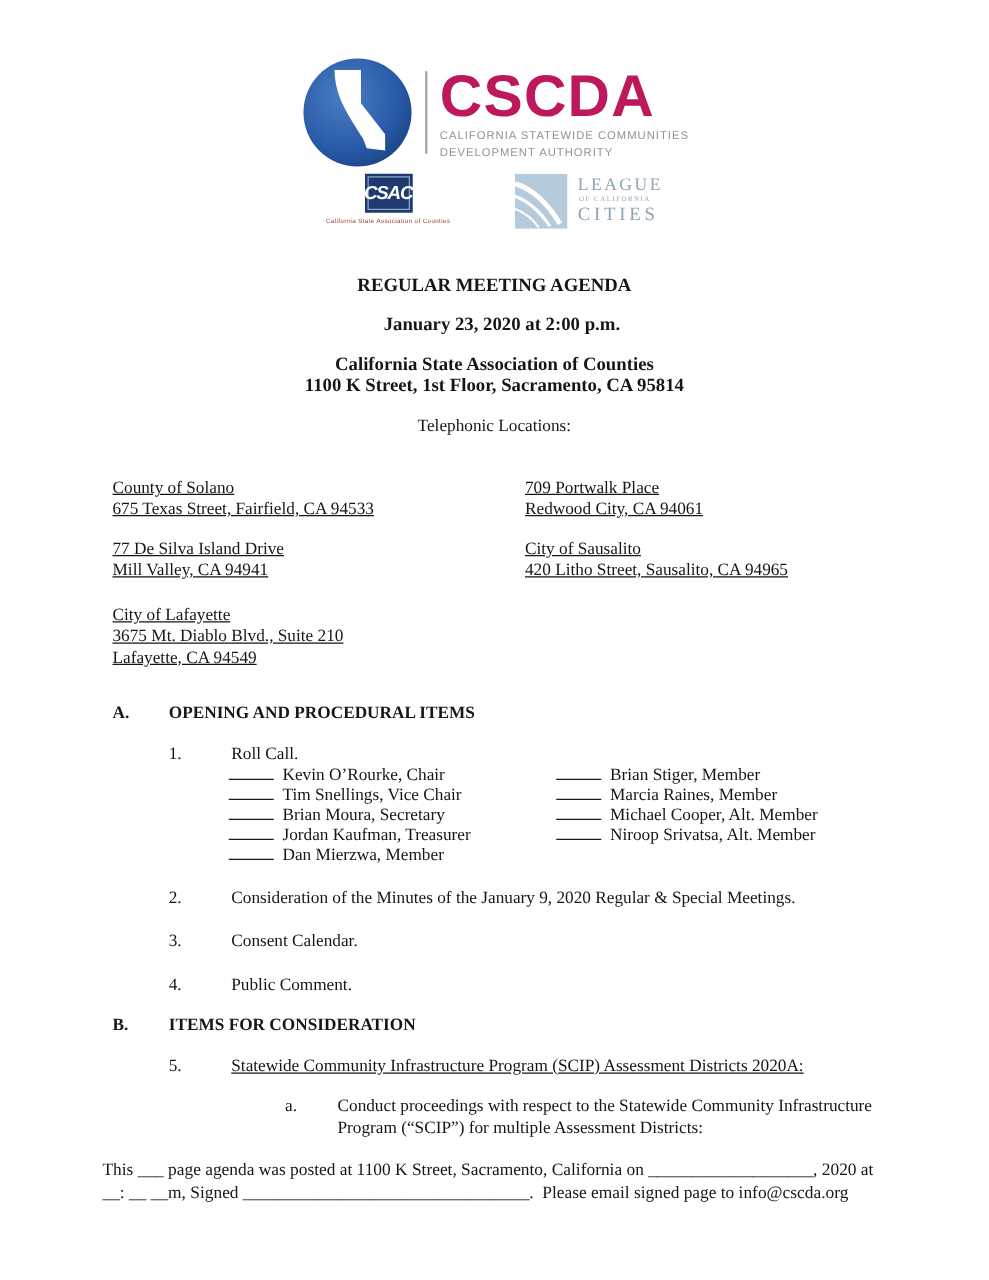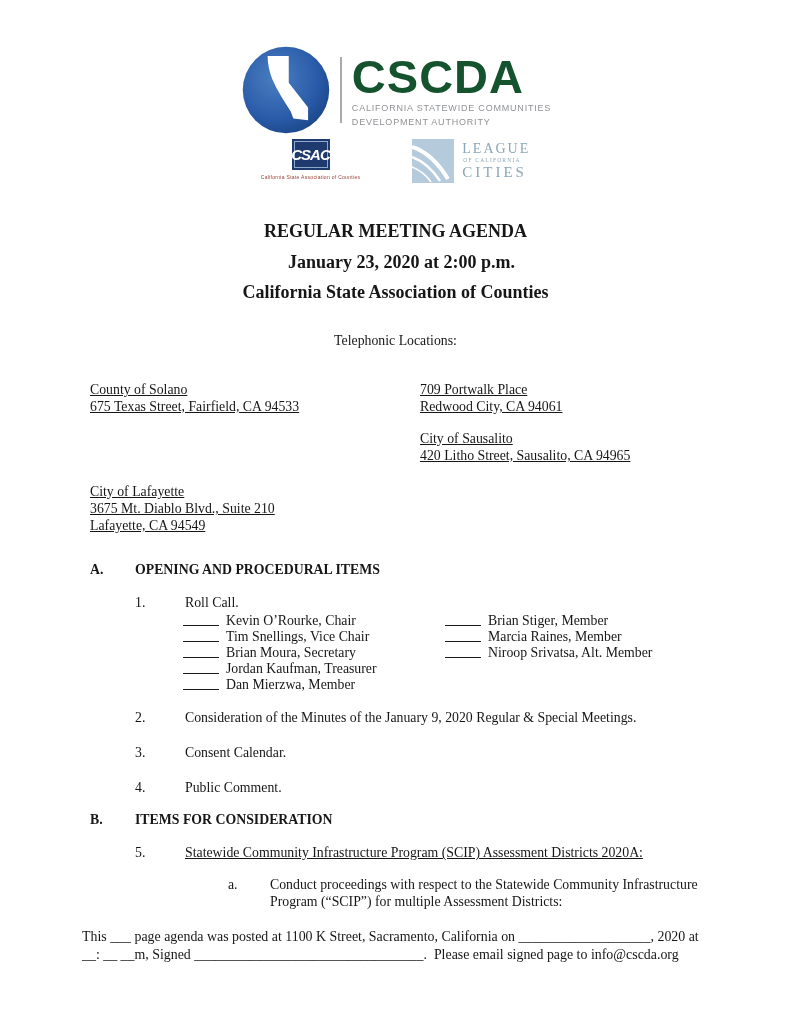--- a/index.html
+++ b/index.html
@@ -15,62 +15,62 @@
     overflow:hidden;
   }
   .abs { position:absolute; }
   .center { text-align:center; }
 
   
   .cscda-logo { top:44px; left:0; right:0; display:flex; justify-content:center; align-items:center; }
   .ca-globe { width:92px; height:92px; }
   .logo-divider { width:2px; height:66px; background:#a7a9ac; margin:0 10px 0 8px; }
   .cscda-wordmark { font-family:"Liberation Sans", sans-serif; }
-  .cscda-acronym { font-size:47px; font-weight:bold; color:#14532d; letter-spacing:1px; line-height:1.0; }
+  .cscda-acronym { font-size:47px; font-weight:bold; color:#be185d; letter-spacing:1px; line-height:1.0; }
   .cscda-tagline { font-size:9px; color:#8f9194; letter-spacing:0.8px; margin-top:3px; line-height:1.15; }
 
   
   .partners { top:139px; left:0; right:0; display:flex; justify-content:center; align-items:flex-start; gap:52px; }
   .csac { display:flex; flex-direction:column; align-items:center; }
   .csac-box {
     width:38px; height:31px; background:#1e3a6e;
     display:flex; align-items:center; justify-content:center;
     box-shadow: inset 0 0 0 2px #1e3a6e, inset 0 0 0 3px #8ea7cc;
   }
   .csac-acronym { color:#ffffff; font-family:"Liberation Sans", sans-serif; font-style:italic; font-weight:bold; font-size:15px; letter-spacing:-1px; }
   .csac-caption { margin-top:4px; font-family:"Liberation Sans", sans-serif; font-size:5px; color:#9c4036; white-space:nowrap; letter-spacing:0.3px; }
   .league { display:flex; align-items:center; gap:8px; }
   .league-box { width:42px; height:44px; }
   .league-words { color:#8ba6b8; font-family:"Liberation Serif", serif; line-height:1.0; }
   .league-w1 { font-size:14px; letter-spacing:2px; }
   .league-w2 { font-size:5.5px; letter-spacing:1.2px; margin:2px 0 2px 1px; }
   .league-w3 { font-size:15px; letter-spacing:3px; }
 
   
-  .title-line { left:0; right:0; text-align:center; font-weight:bold; font-size:18px; }
+  .title-line { left:0; right:0; text-align:center; font-weight:bold; font-size:15px; }
 
   
   .loc-left { left:90px; }
   .loc-right { left:420px; }
   .loc-block div { line-height:17px;text-decoration:underline; }
 
   
   .sect-row { left:90px; display:flex; }
   .sect-letter { width:45px; font-weight:bold; }
   .sect-title { font-weight:bold; }
   .item-row { left:135px; display:flex; }
   .item-num { width:50px; flex:0 0 50px; }
   .sub-row { left:228px; display:flex; width:470px; }
   .sub-num { width:42px; flex:0 0 42px; }
   .sub-text { line-height:16.5px; }
   .underlined { text-decoration:underline; }
 
   
   .roll-col { display:flex; flex-direction:column; }
-  .roll-row { display:flex; align-items:center; height:16.1px; }
+  .roll-row { display:flex; align-items:flex-start; height:16.1px; }
   .roll-blank { width:36px; border-bottom:1.4px solid #1a1a1a; height:12px; flex:0 0 36px; }
   .roll-name { margin-left:7px; line-height:15px; }
   .roll-left { left:183px; }
   .roll-right { left:445px; }
 
   
   .footer { left:82px; width:652px; line-height:17.5px; font-size:13.9px; }
 </style>
 </head>
 <body>
@@ -117,30 +117,35 @@
         <div class="league-w2">OF CALIFORNIA</div>
         <div class="league-w3">CITIES</div>
       </div>
     </div>
   </div>
 
   <div class="abs title-line" style="top:221px;">REGULAR MEETING AGENDA</div>
   <div class="abs title-line" style="top:252px;margin-left:12px;">January 23, 2020 at 2:00 p.m.</div>
   <div class="abs title-line" style="top:284px; line-height:17px;">
     <div>California State Association of Counties</div>
+    <div>1100 K Street, 1st Floor, Sacramento, CA 95814</div>
   </div>
   <div class="abs center" style="top:333px; left:0; right:0;">Telephonic Locations:</div>
 
   <div class="abs loc-left loc-block" style="top:381px;">
     <div>County of Solano</div>
     <div>675 Texas Street, Fairfield, CA 94533</div>
   </div>
   <div class="abs loc-right loc-block" style="top:381px;">
     <div>709 Portwalk Place</div>
     <div>Redwood City, CA 94061</div>
+  </div>
+  <div class="abs loc-left loc-block" style="top:430px;">
+    <div>77 De Silva Island Drive</div>
+    <div>Mill Valley, CA 94941</div>
   </div>
   <div class="abs loc-right loc-block" style="top:430px;">
     <div>City of Sausalito</div>
     <div>420 Litho Street, Sausalito, CA 94965</div>
   </div>
   <div class="abs loc-left loc-block" style="top:483px;">
     <div>City of Lafayette</div>
     <div>3675 Mt. Diablo Blvd., Suite 210</div>
     <div>Lafayette, CA 94549</div>
   </div>
@@ -181,20 +186,24 @@
     <div class="roll-row">
       <span class="roll-blank"></span>
       <span class="roll-name">Brian Stiger, Member</span>
     </div>
     <div class="roll-row">
       <span class="roll-blank"></span>
       <span class="roll-name">Marcia Raines, Member</span>
     </div>
     <div class="roll-row">
       <span class="roll-blank"></span>
+      <span class="roll-name">Michael Cooper, Alt. Member</span>
+    </div>
+    <div class="roll-row">
+      <span class="roll-blank"></span>
       <span class="roll-name">Niroop Srivatsa, Alt. Member</span>
     </div>
   </div>
 
   <div class="abs item-row" style="top:710px;">
     <span class="item-num">2.</span>
     <span>Consideration of the Minutes of the January 9, 2020 Regular &amp; Special Meetings.</span>
   </div>
   <div class="abs item-row" style="top:745px;">
     <span class="item-num">3.</span>

